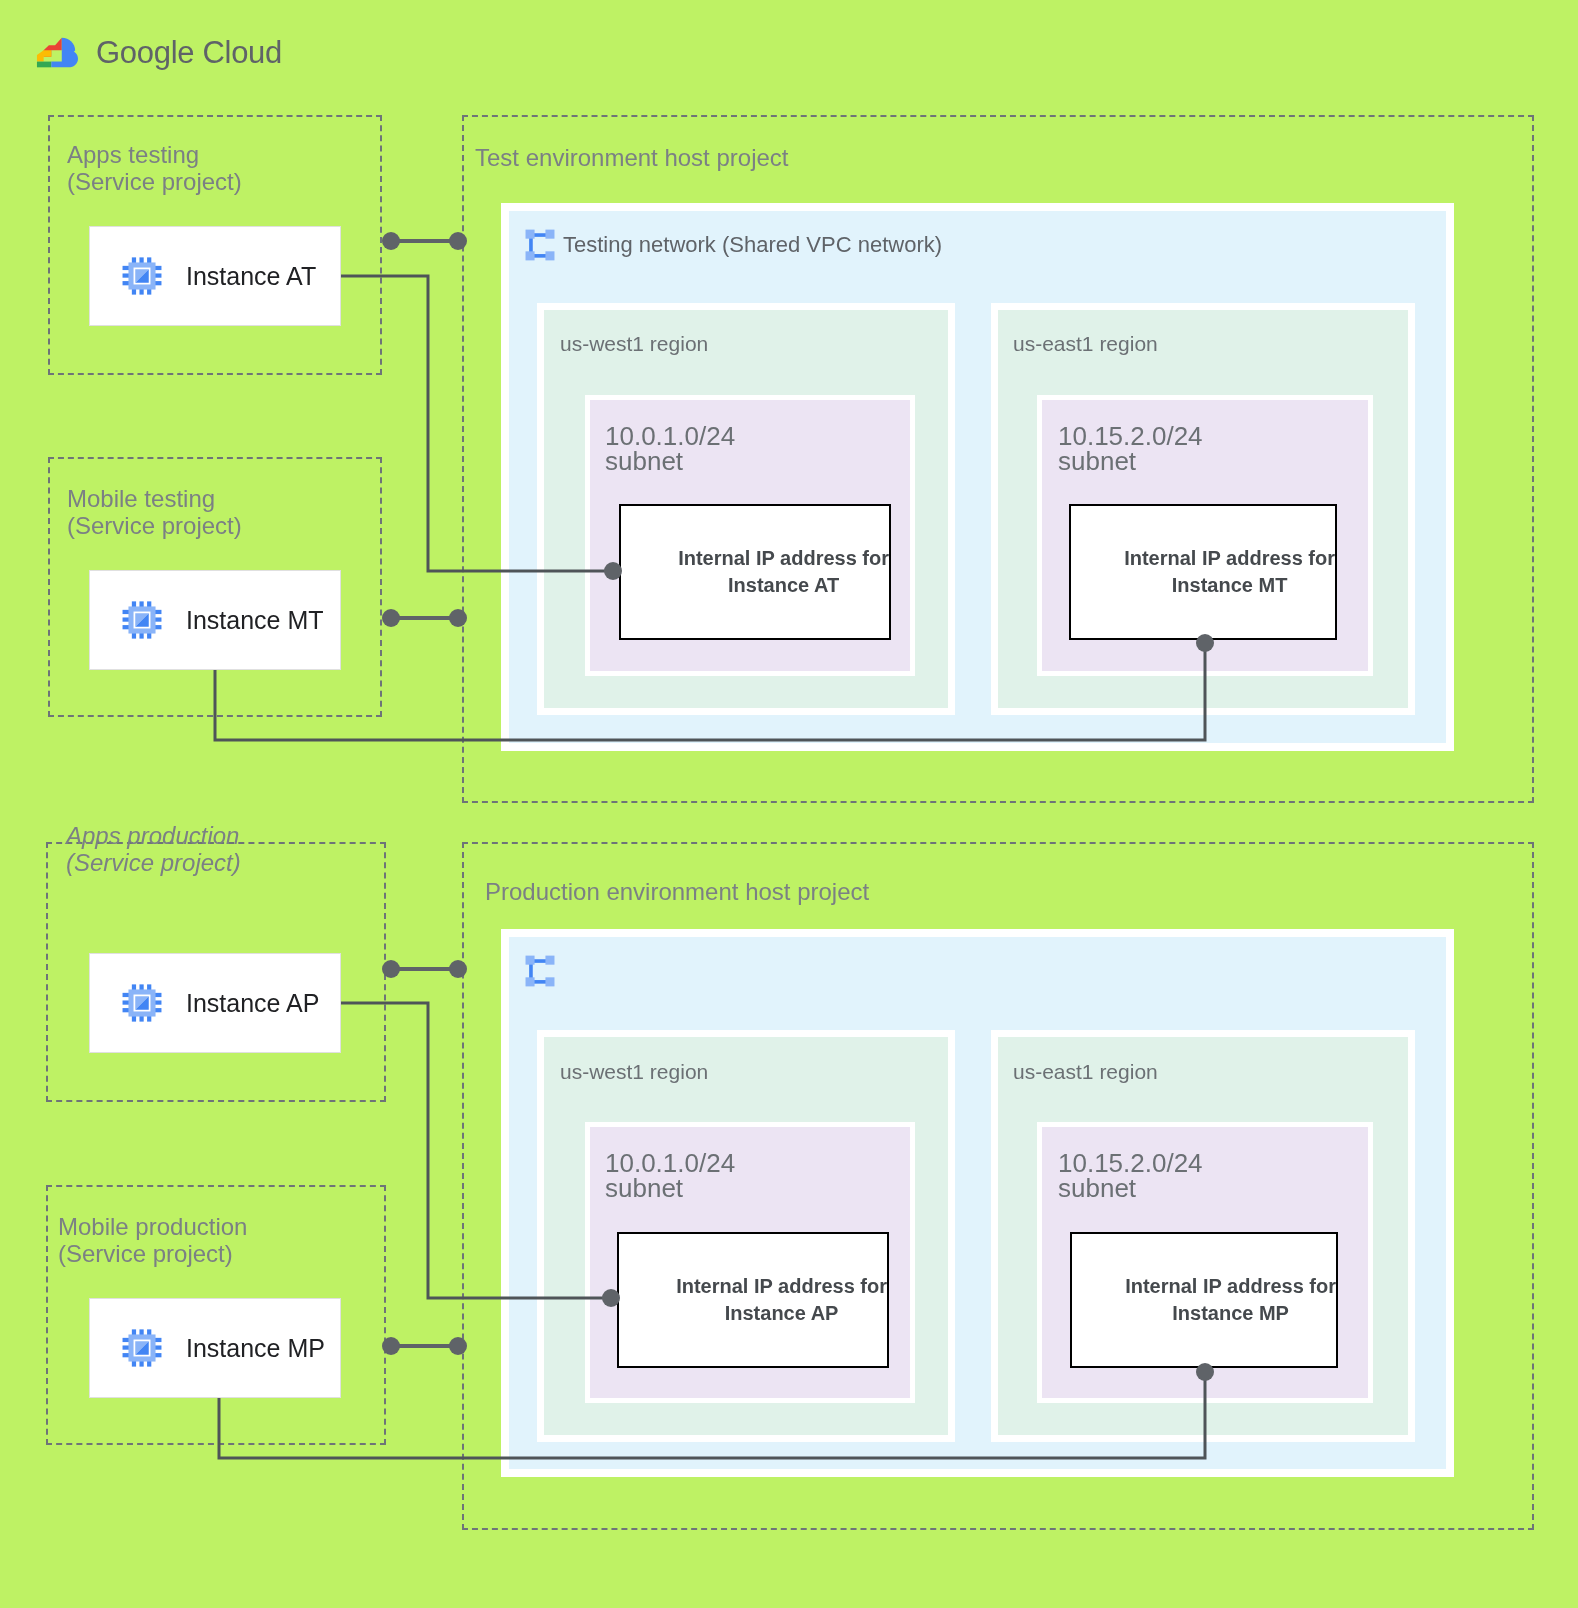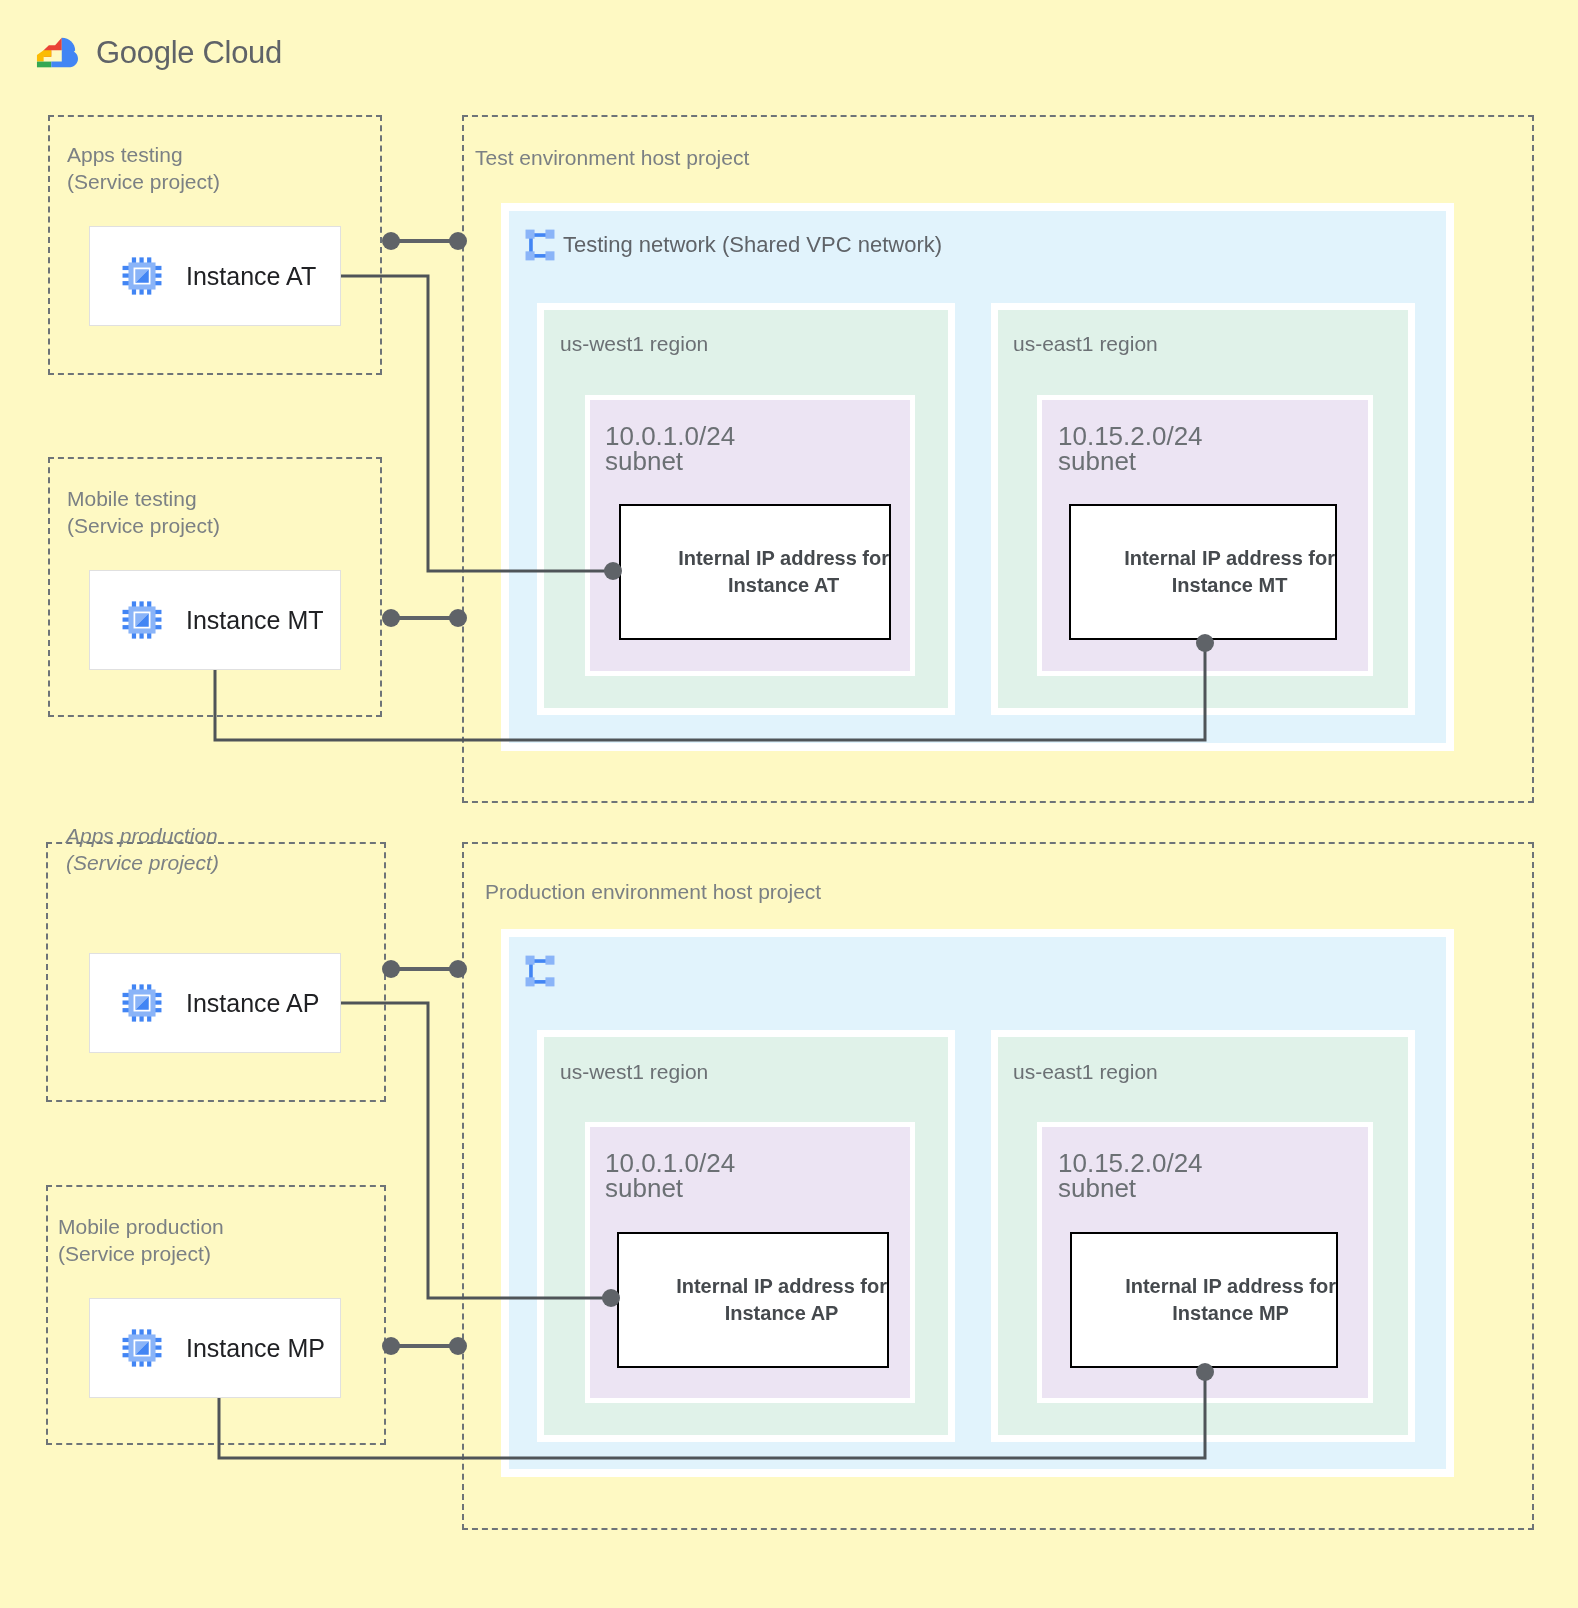--- a/index.html
+++ b/index.html
@@ -7,21 +7,21 @@
     width: 1578px;
     height: 1608px;
     background: #e8ebed;
     font-family: "Liberation Sans", sans-serif;
     overflow: hidden;
   }
   #canvas {
     position: relative;
     width: 1578px;
     height: 1608px;
-    background: #fef9c3;
+    background: #bef264;
   }
 
   
   .logo-wrap {
     position: absolute;
     left: 32px; top: 32px;
     display: flex;
     align-items: center;
     gap: 14px;
   }
@@ -36,21 +36,21 @@
 
   
   .dashed {
     position: absolute;
     border: 2px dashed #6e7478;
     background: transparent;
   }
   .box-label {
     position: absolute;
     color: #7b8084;
-    font-size: 21px;
+    font-size: 24px;
     line-height: 27px;
     white-space: pre;
   }
 
   
   .vpc {
     position: absolute;
     background: #e1f3fc;
     border: 8px solid #ffffff;
   }

